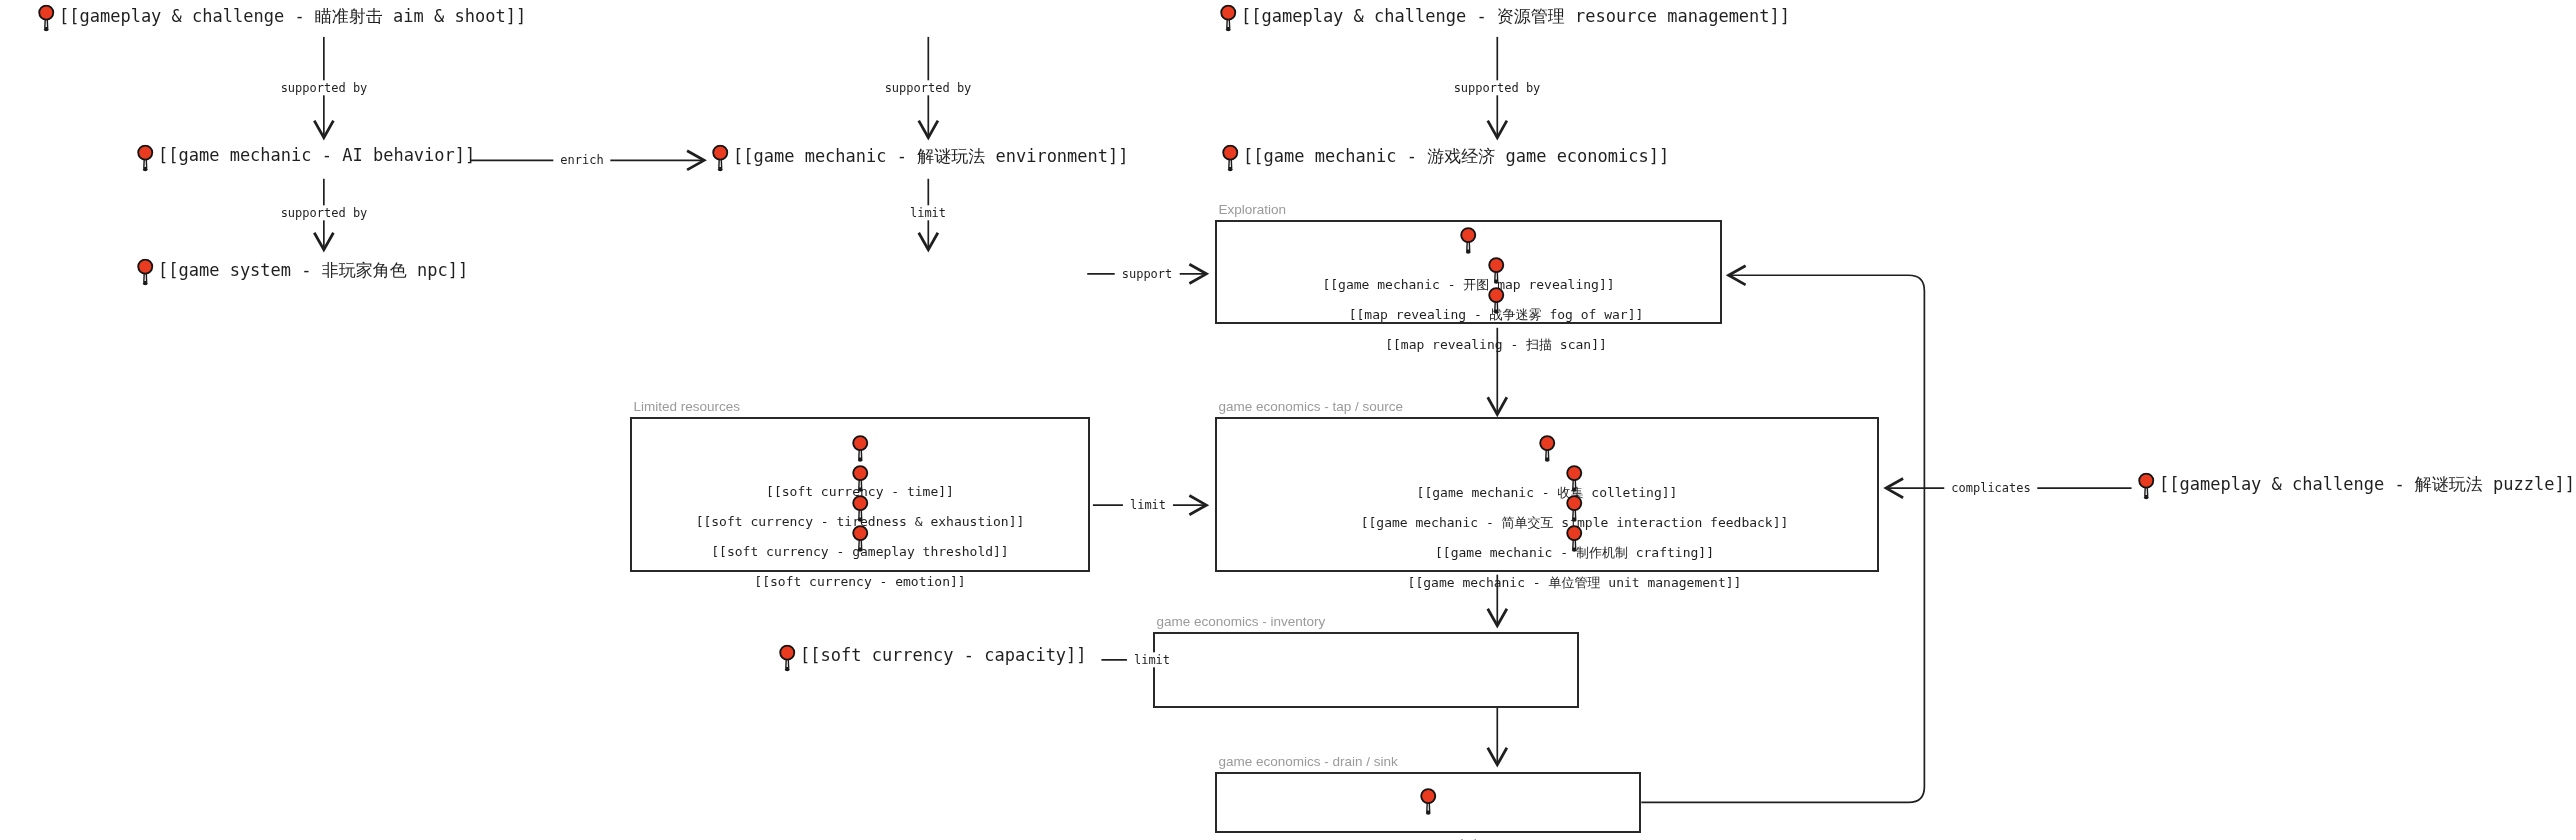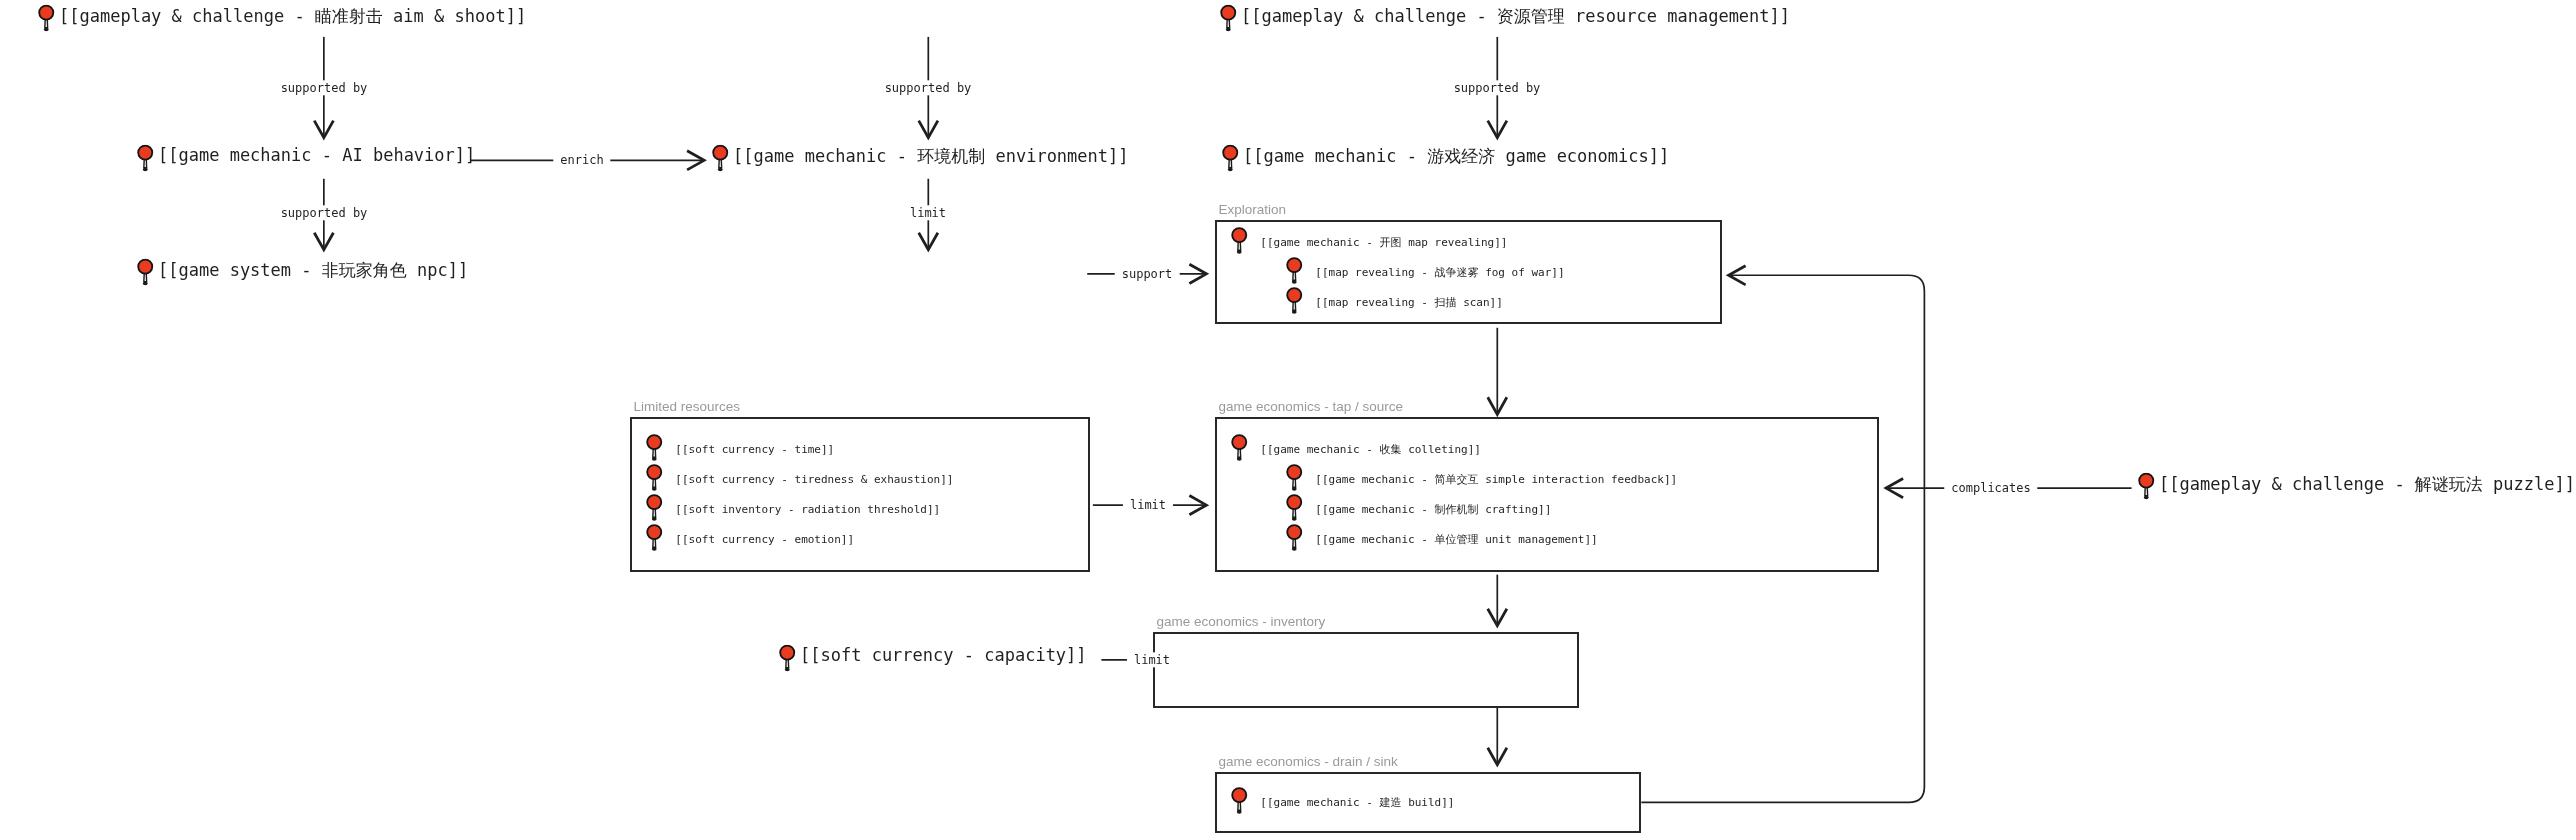--- a/index.html
+++ b/index.html
@@ -16,21 +16,21 @@
   .pin{flex:0 0 auto;width:18.5px;height:31px;}
   .group{
     position:absolute;border:2.1px solid #282828;border-radius:0;background:#ffffff;
     box-sizing:border-box;display:flex;flex-direction:column;justify-content:center;
     padding:5.7px 12.8px;
   }
   .group-label{
     position:absolute;top:-20px;left:1.4px;
     font-family:"Liberation Sans",sans-serif;font-size:13.5px;color:#9a9a9a;white-space:nowrap;
   }
-  .gitem{display:flex;align-items:center;gap:12px;height:30px;font-size:11px;white-space:nowrap;}
+  .gitem{display:flex;align-items:center;gap:18px;height:30px;font-size:13px;white-space:nowrap;flex-direction:column;}
   .gitem.indent{margin-left:55px;}
   .edge-label{
     position:absolute;transform:translate(-50%,-50%);
     background:#ffffff;padding:0.7px 7px;font-size:12px;white-space:nowrap;
   }
 </style>
 </head>
 <body>
 
 <div class="canvas">
@@ -84,21 +84,21 @@
   <div class="node" style="left:1219px;top:20px">
     <svg class="pin" viewBox="0 0 26 44">
         <use href="#pin-shape"></use>
       </svg>
     <span>[[gameplay &amp; challenge - 资源管理 resource management]]</span>
   </div>
   <div class="node" style="left:711px;top:160px">
     <svg class="pin" viewBox="0 0 26 44">
         <use href="#pin-shape"></use>
       </svg>
-    <span>[[game mechanic - 环境机制 environment]]</span>
+    <span>[[game mechanic - 解谜玩法 environment]]</span>
   </div>
   <div class="node" style="left:1221px;top:160px">
     <svg class="pin" viewBox="0 0 26 44">
         <use href="#pin-shape"></use>
       </svg>
     <span>[[game mechanic - 游戏经济 game economics]]</span>
   </div>
   <div class="node" style="left:136px;top:274px">
     <svg class="pin" viewBox="0 0 26 44">
         <use href="#pin-shape"></use>
@@ -151,21 +151,21 @@
     <div class="gitem">
       <svg class="pin" viewBox="0 0 26 44">
           <use href="#pin-shape"></use>
         </svg>
       <span>[[soft currency - tiredness &amp; exhaustion]]</span>
     </div>
     <div class="gitem">
       <svg class="pin" viewBox="0 0 26 44">
           <use href="#pin-shape"></use>
         </svg>
-      <span>[[soft inventory - radiation threshold]]</span>
+      <span>[[soft currency - gameplay threshold]]</span>
     </div>
     <div class="gitem">
       <svg class="pin" viewBox="0 0 26 44">
           <use href="#pin-shape"></use>
         </svg>
       <span>[[soft currency - emotion]]</span>
     </div>
   </div>
 
   <div class="group" style="left:1215px;top:417px;width:664px;height:155px">

